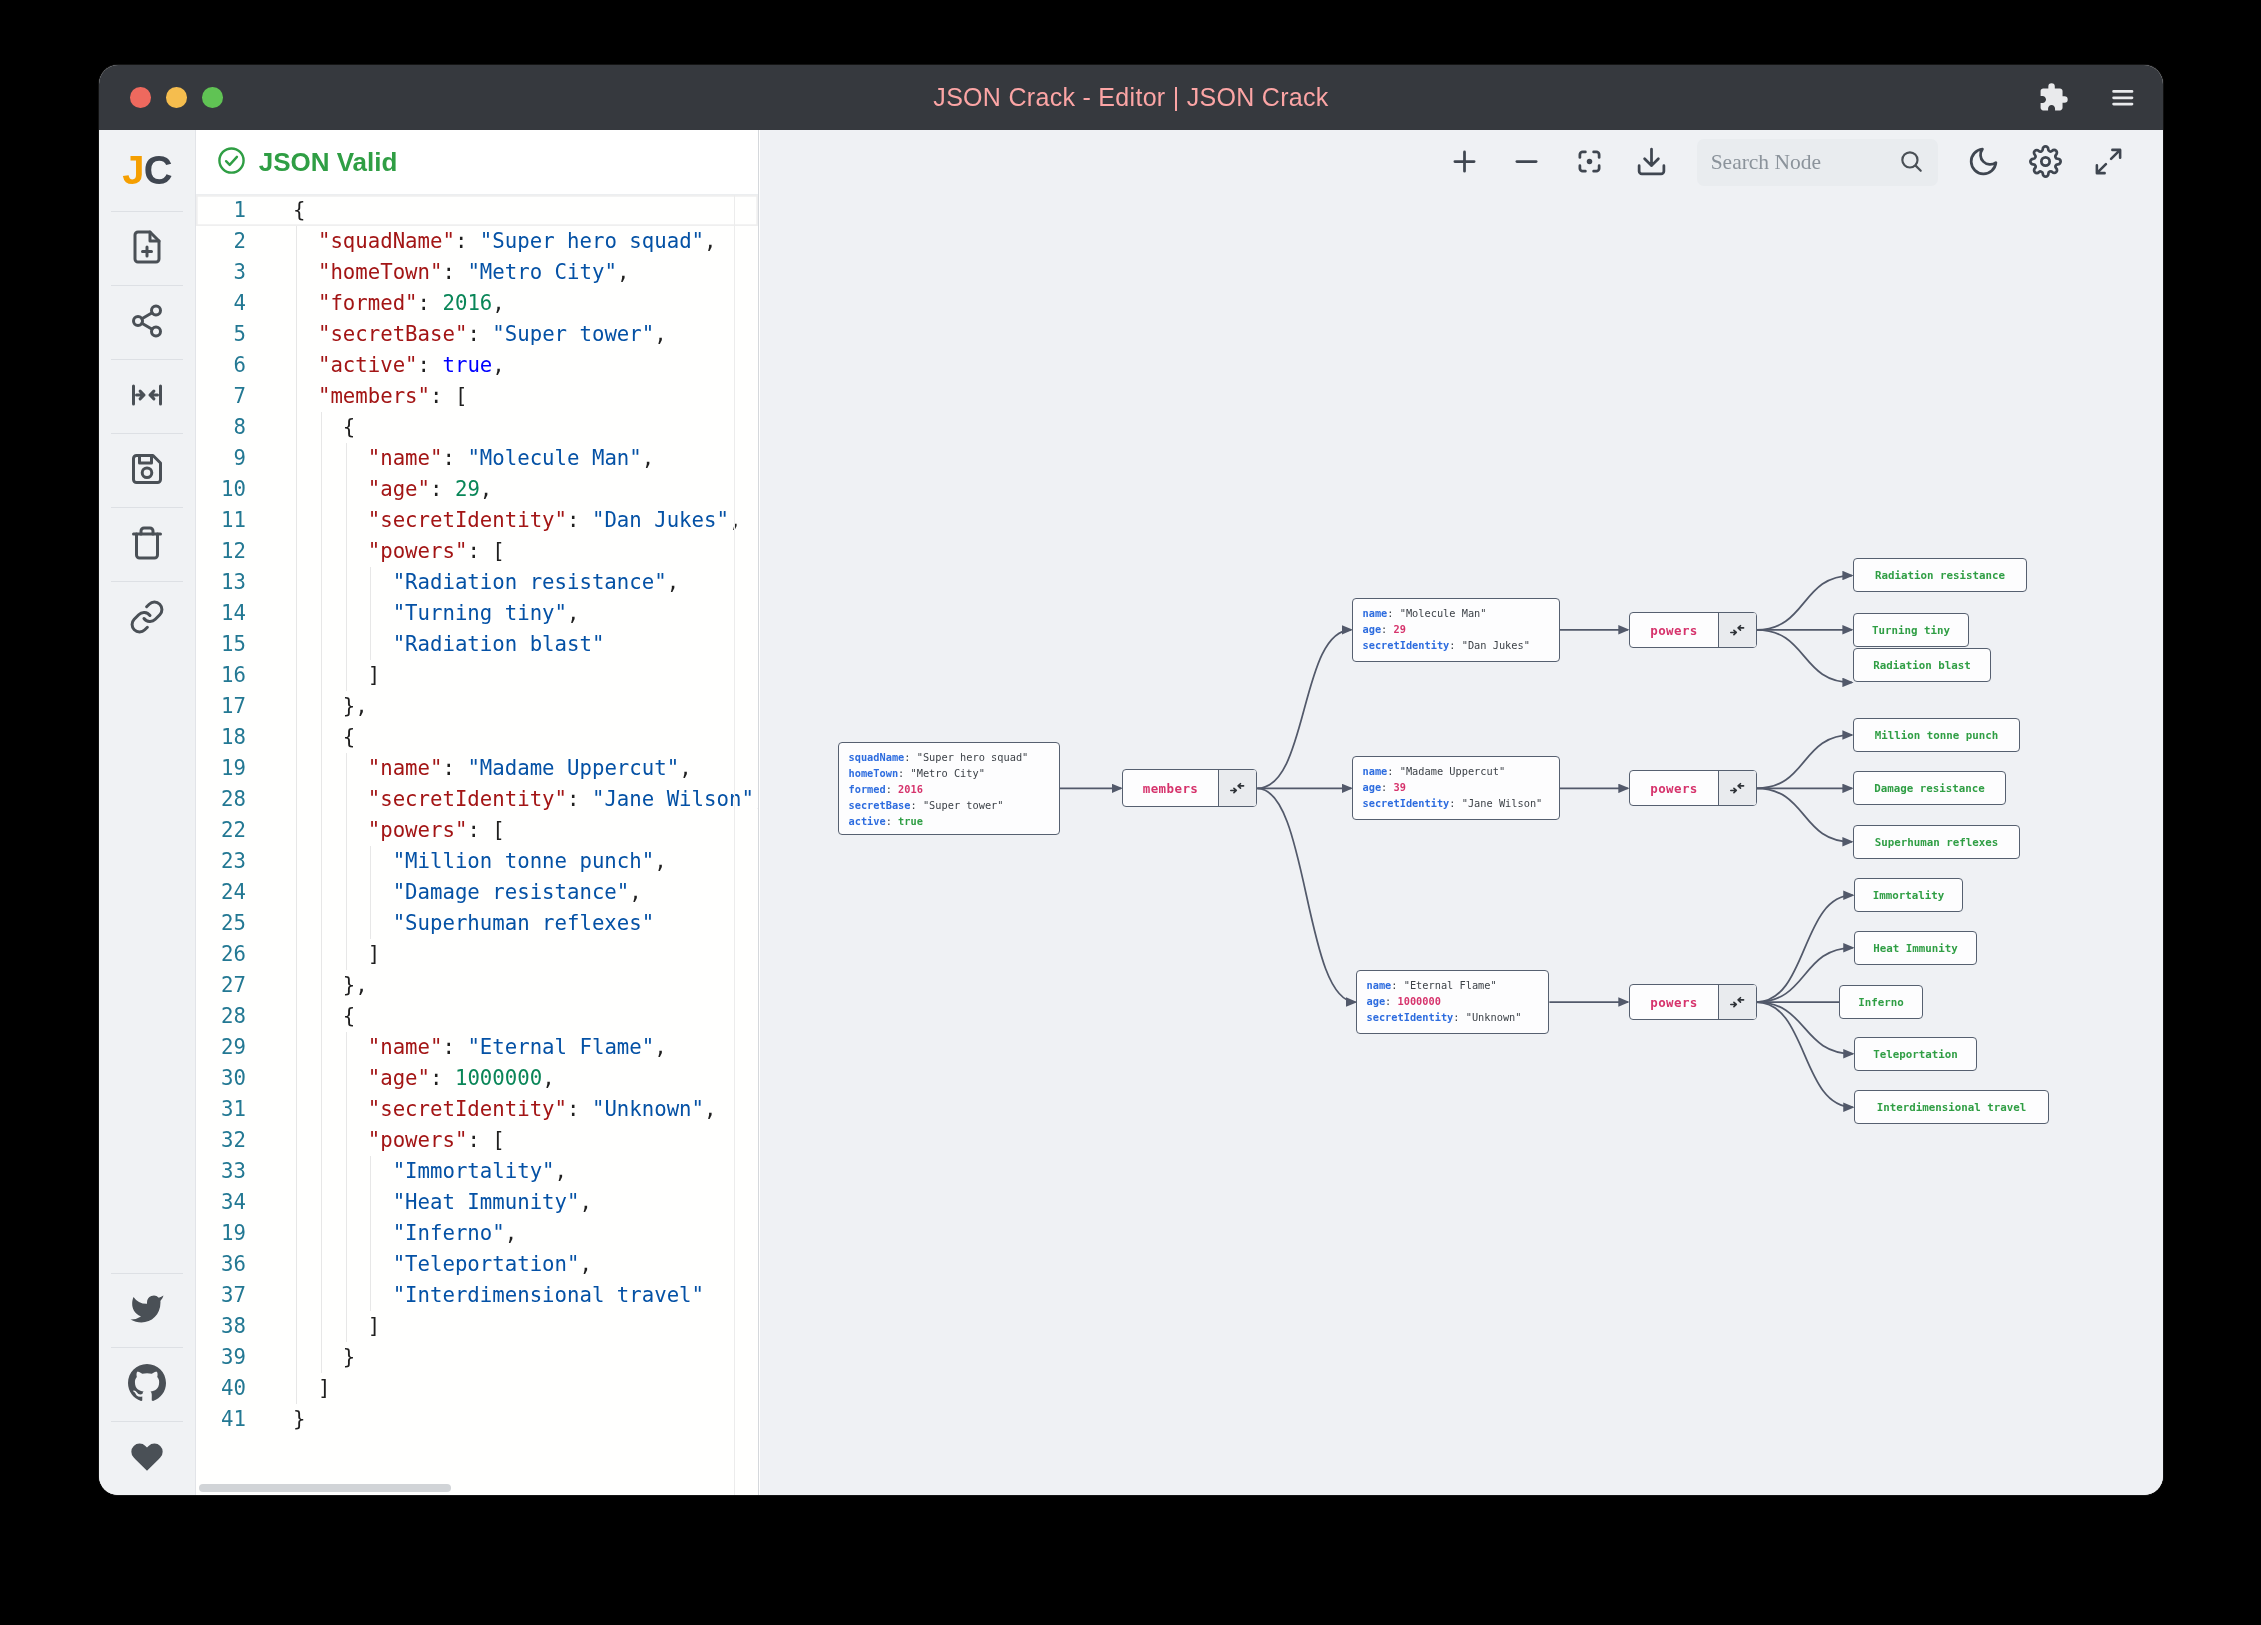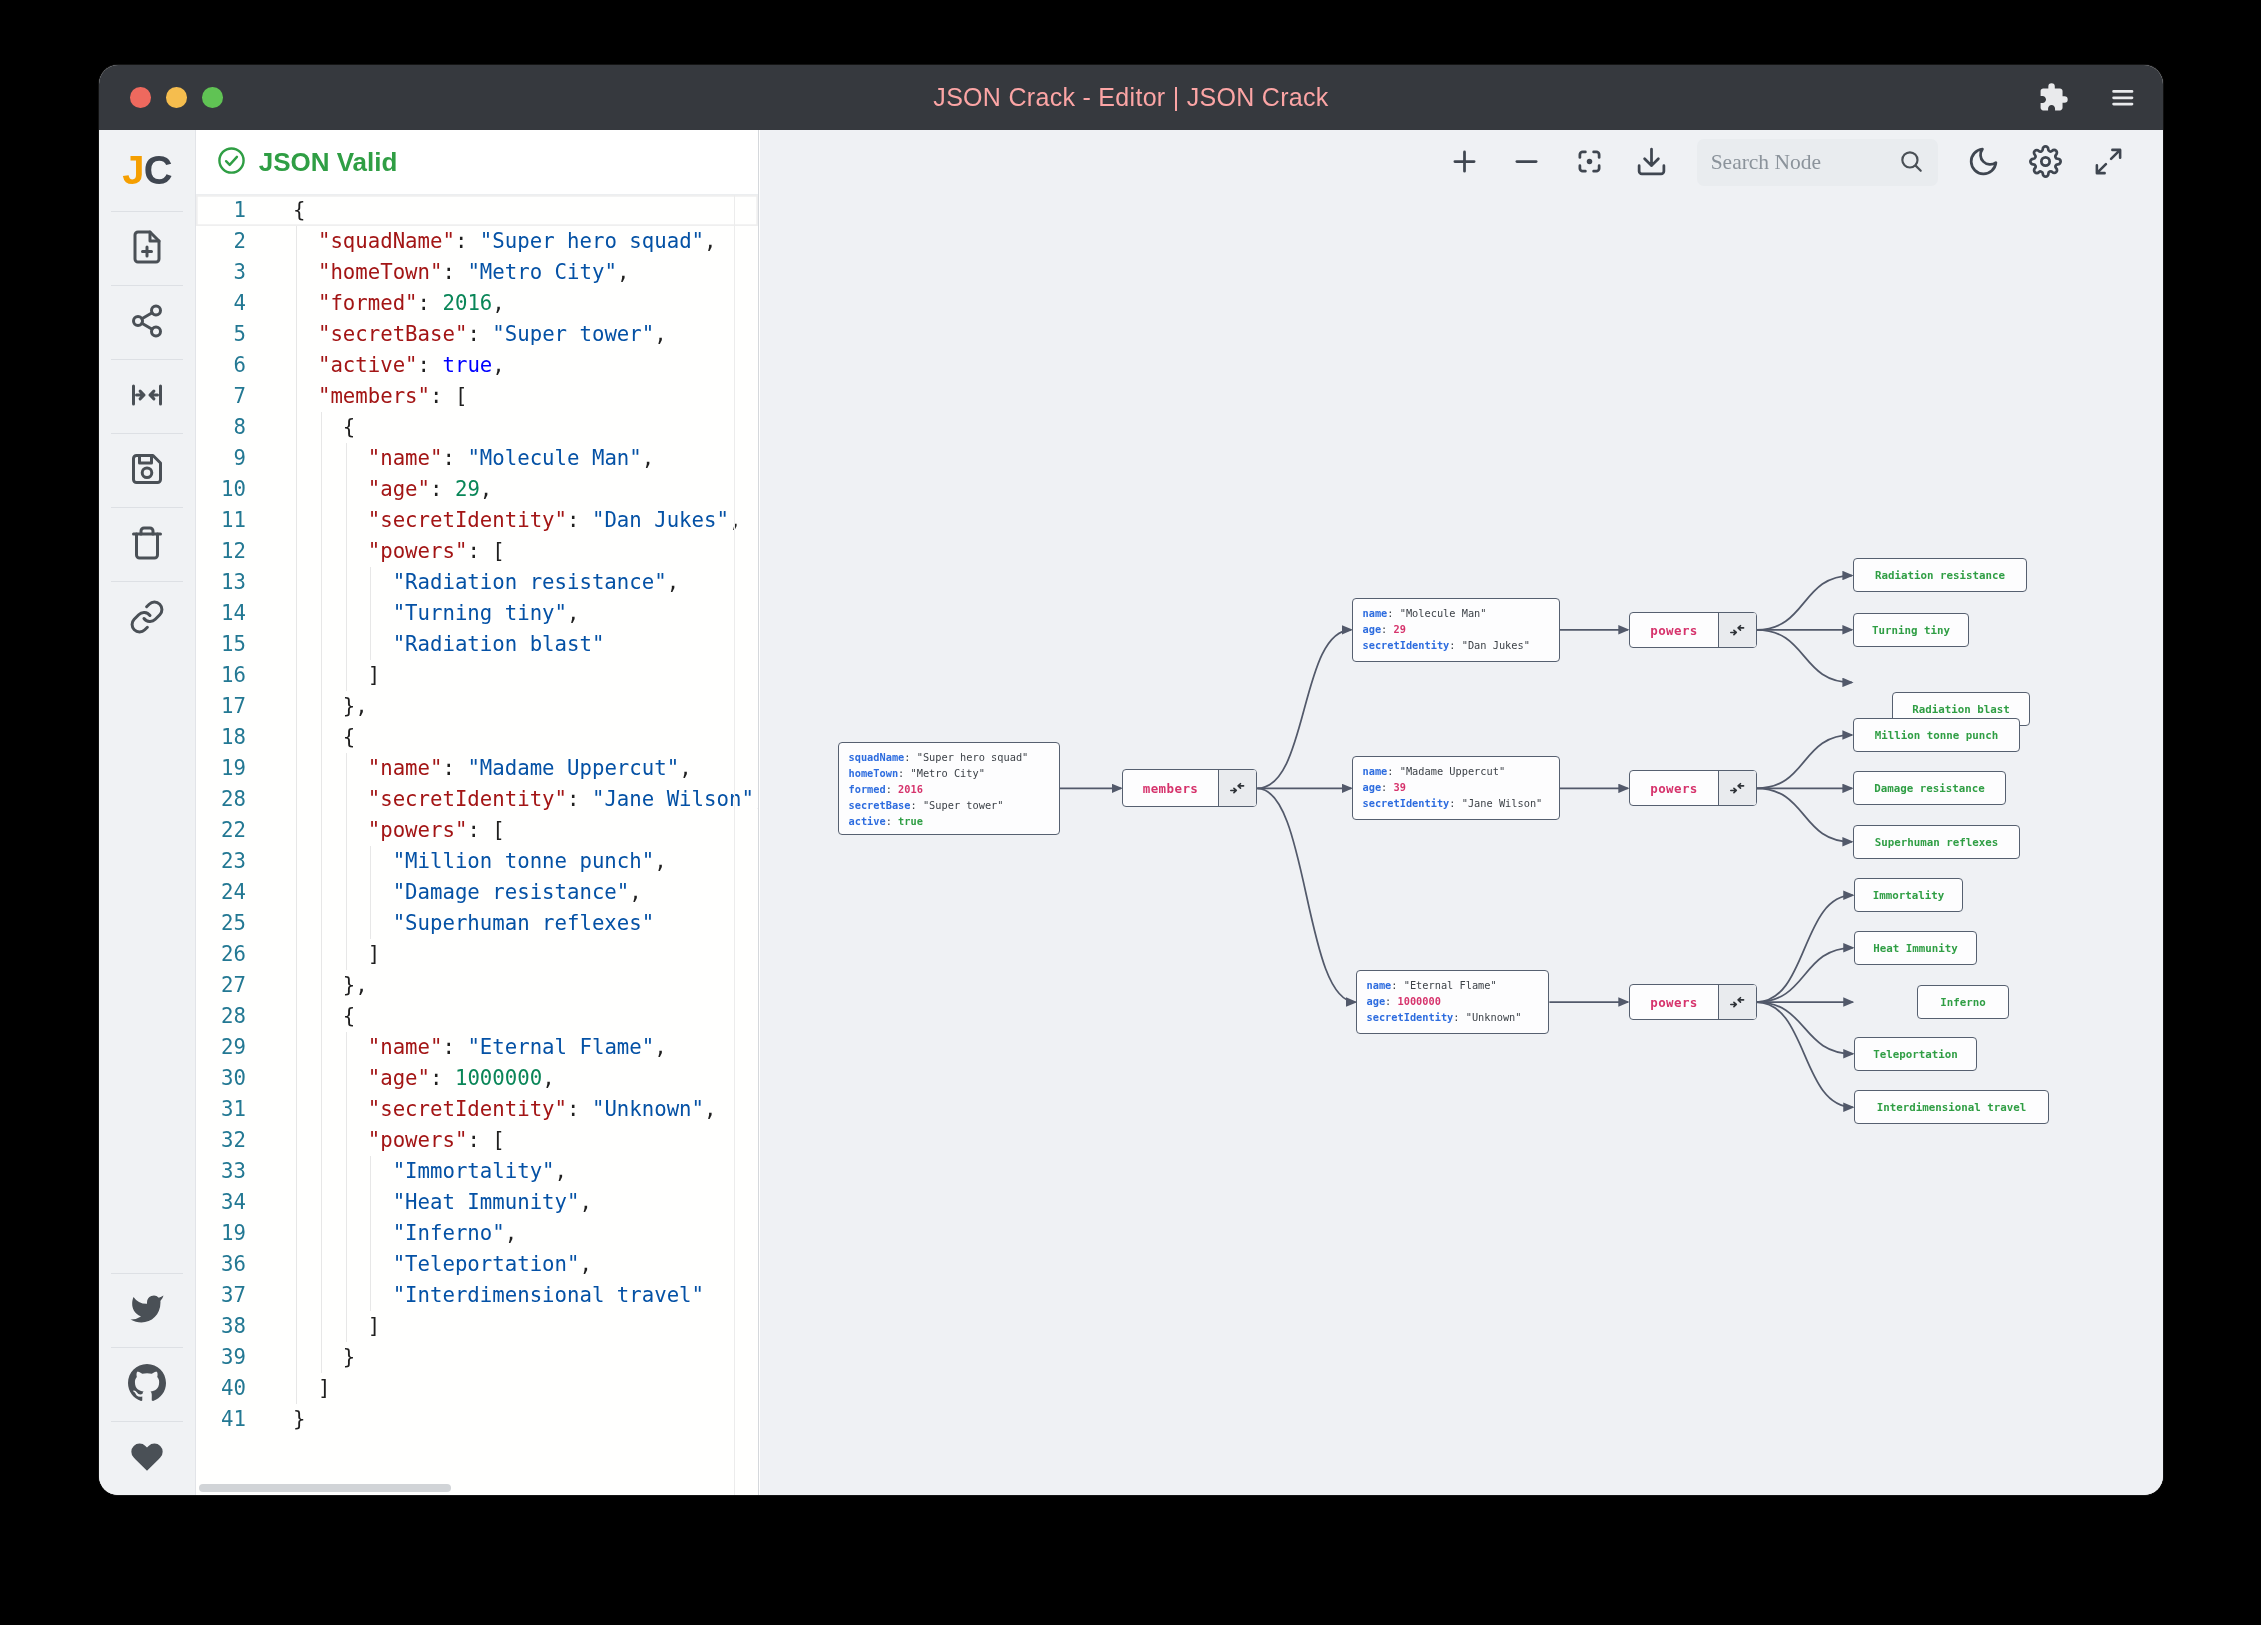--- a/index.html
+++ b/index.html
@@ -328,21 +328,21 @@
           <div class="gnode parent" style="left: 869px; top: 482px; width: 128px; height: 36px;">
             <div class="pl">powers</div>
             <div class="collapse">
               <svg width="16.4" height="16.4" viewBox="0 0 18 18">
                 <path d="M16 6.5h-6m0 0 2.6-2.4M10 6.5l2.6 2.4M2 11.5h6m0 0L5.4 9.1M8 11.5l-2.6 2.4"></path>
               </svg>
             </div>
           </div>
           <div class="gnode leaf" style="left: 1093px; top: 428px; width: 174px; height: 34px;">Radiation resistance</div>
           <div class="gnode leaf" style="left: 1093px; top: 483px; width: 116px; height: 34px;">Turning tiny</div>
-          <div class="gnode leaf" style="left: 1093px; top: 562px; width: 138px; height: 34px; margin-left: 39px;">Radiation blast</div>
+          <div class="gnode leaf" style="left: 1093px; top: 518px; width: 138px; height: 34px;">Radiation blast</div>
           <div class="gnode kv" style="left: 592px; top: 626px; width: 208px; height: 64px;">
             <div><span class="nk">name</span><span class="nc">: </span><span class="nv-s">"Madame Uppercut"</span></div>
             <div><span class="nk">age</span><span class="nc">: </span><span class="nv-n">39</span></div>
             <div><span class="nk">secretIdentity</span><span class="nc">: </span><span class="nv-s">"Jane Wilson"</span></div>
           </div>
           <div class="gnode parent" style="left: 869px; top: 640px; width: 128px; height: 36px;">
             <div class="pl">powers</div>
             <div class="collapse">
               <svg width="16.4" height="16.4" viewBox="0 0 18 18">
                 <path d="M16 6.5h-6m0 0 2.6-2.4M10 6.5l2.6 2.4M2 11.5h6m0 0L5.4 9.1M8 11.5l-2.6 2.4"></path>
@@ -360,20 +360,20 @@
           <div class="gnode parent" style="left: 869px; top: 854px; width: 128px; height: 36px;">
             <div class="pl">powers</div>
             <div class="collapse">
               <svg width="16.4" height="16.4" viewBox="0 0 18 18">
                 <path d="M16 6.5h-6m0 0 2.6-2.4M10 6.5l2.6 2.4M2 11.5h6m0 0L5.4 9.1M8 11.5l-2.6 2.4"></path>
               </svg>
             </div>
           </div>
           <div class="gnode leaf" style="left: 1094px; top: 748px; width: 109px; height: 34px;">Immortality</div>
           <div class="gnode leaf" style="left: 1094px; top: 801px; width: 123px; height: 34px;">Heat Immunity</div>
-          <div class="gnode leaf" style="left: 1157px; top: 855px; width: 92px; height: 34px;">Inferno</div>
+          <div class="gnode leaf" style="left: 1079px; top: 855px; width: 84px; height: 34px;">Inferno</div>
           <div class="gnode leaf" style="left: 1094px; top: 907px; width: 123px; height: 34px;">Teleportation</div>
           <div class="gnode leaf" style="left: 1094px; top: 960px; width: 195px; height: 34px;">Interdimensional travel</div>
         </div>
     </div>
   </div>
 </div>
 
 
 </body></html>

